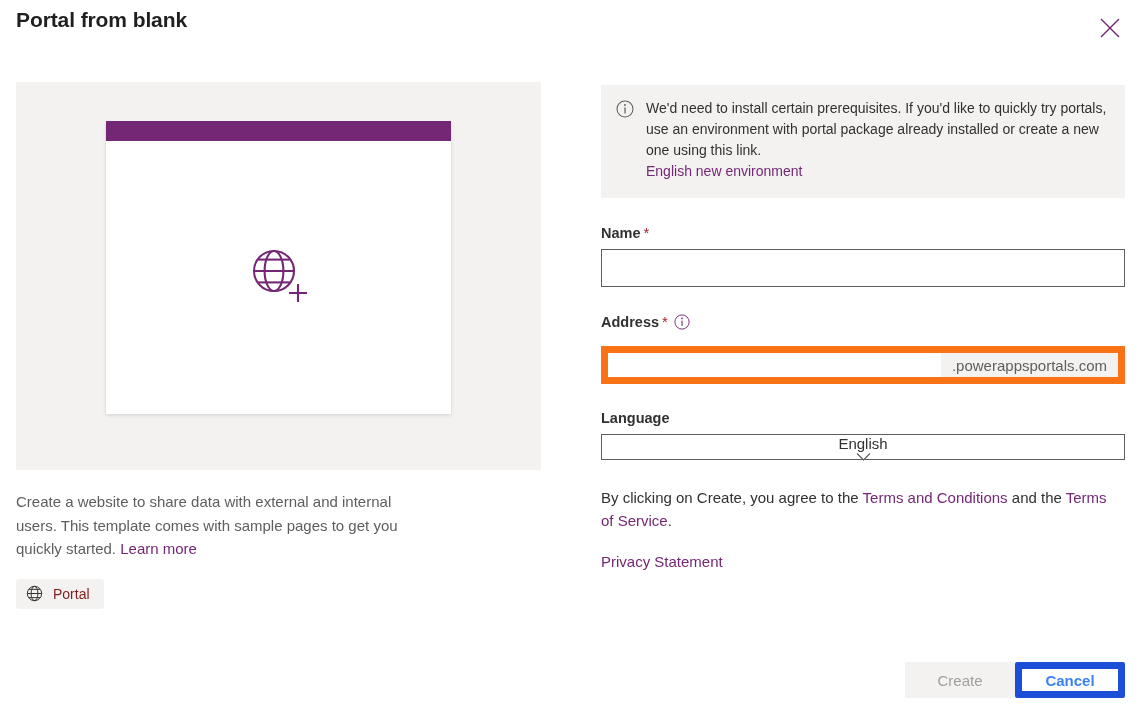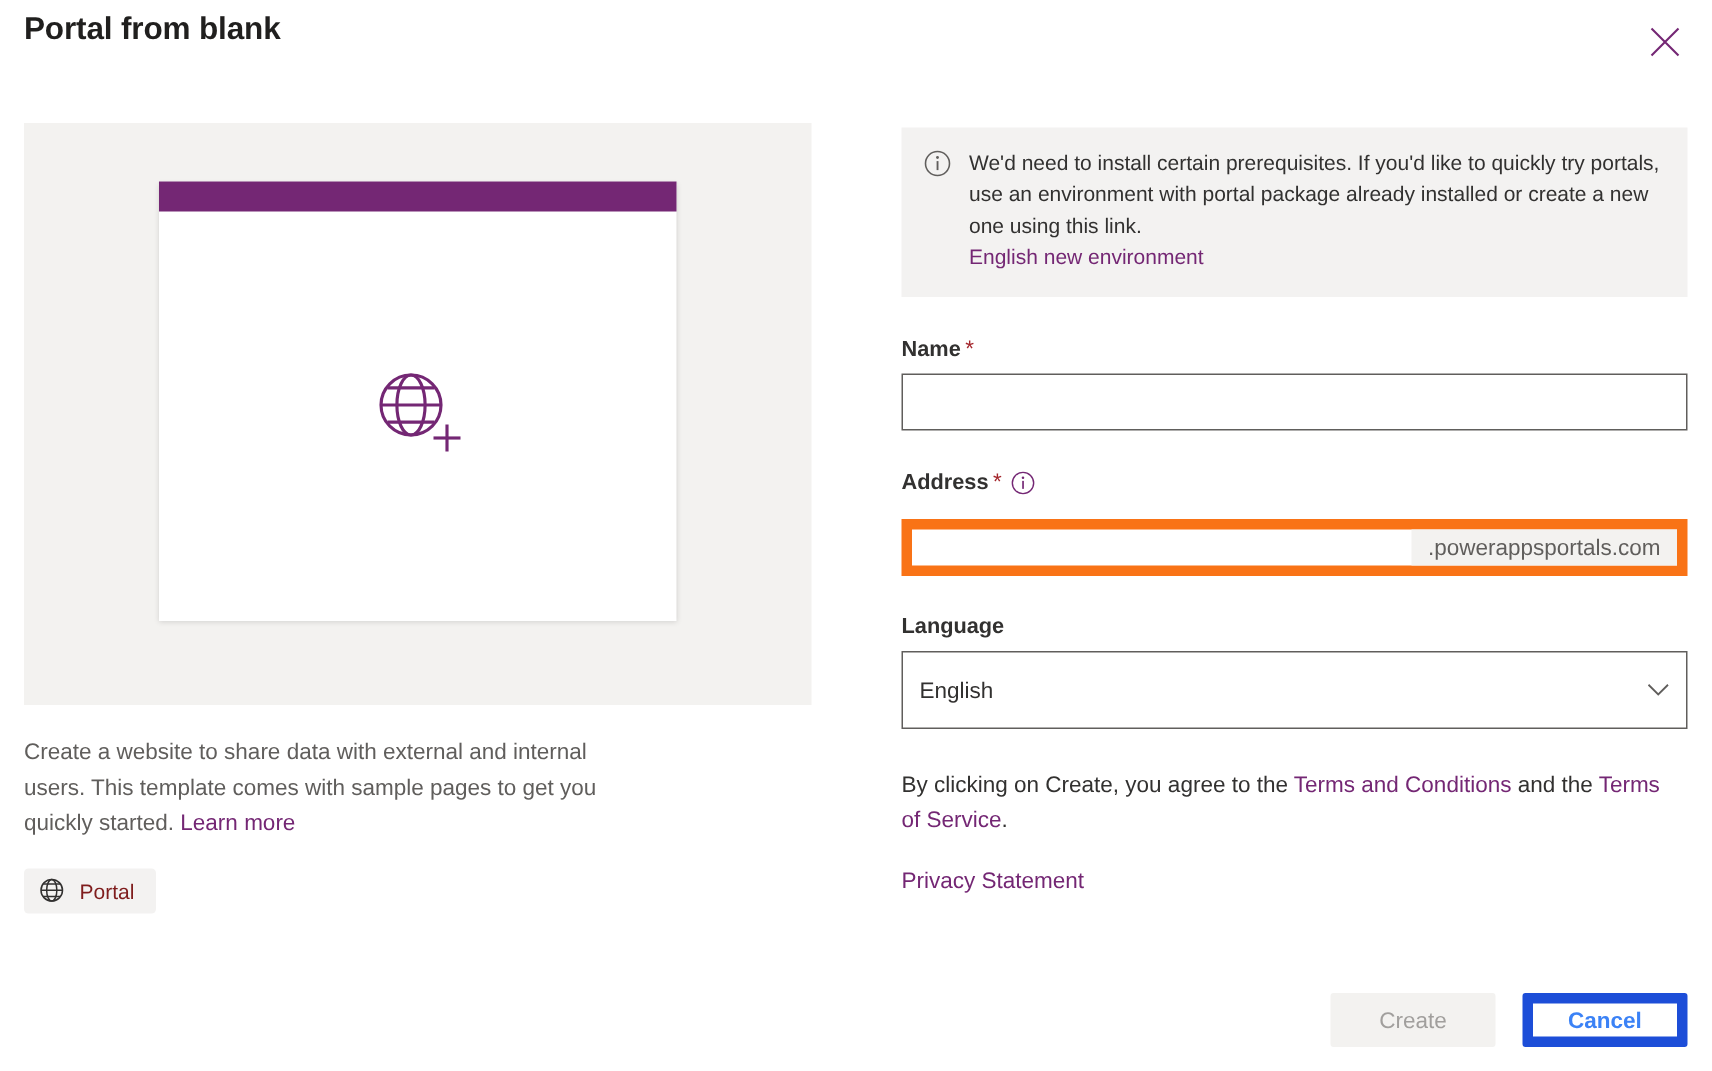--- a/index.html
+++ b/index.html
@@ -199,27 +199,28 @@
     padding: 0 11px;
     background: #f3f2f0;
     font-size: 15px;
     color: #605e5c;
     white-space: nowrap;
   }
 
   .select-box {
     position: relative;
     width: 100%;
-    height: 52px;
+    height: 26px;
     border: 1px solid #605e5c;
     background: #ffffff;
     display: flex;
     align-items: center;
     padding: 0 11px;
     cursor: pointer;
+    flex-direction: column;
   }
   .select-value {
     font-size: 15px;
     color: #323130;
     flex: 1 1 auto;
   }
   .select-chevron {
     flex: 0 0 auto;
     display: flex;
     align-items: center;
@@ -233,21 +234,21 @@
     width: 510px;
   }
   #privacy-row { margin-top: 18px; font-size: 15px; line-height: 23px; }
 
   
   #dialog-footer {
     position: absolute;
     right: 16px;
     bottom: 16px;
     display: flex;
-    gap: 18px;
+    gap: 0;
     align-items: center;
   }
   .btn {
     height: 36px;
     min-width: 110px;
     font-family: "Liberation Sans", sans-serif;
     font-size: 15px;
     border-radius: 2px;
     cursor: pointer;
     padding: 0 18px;

